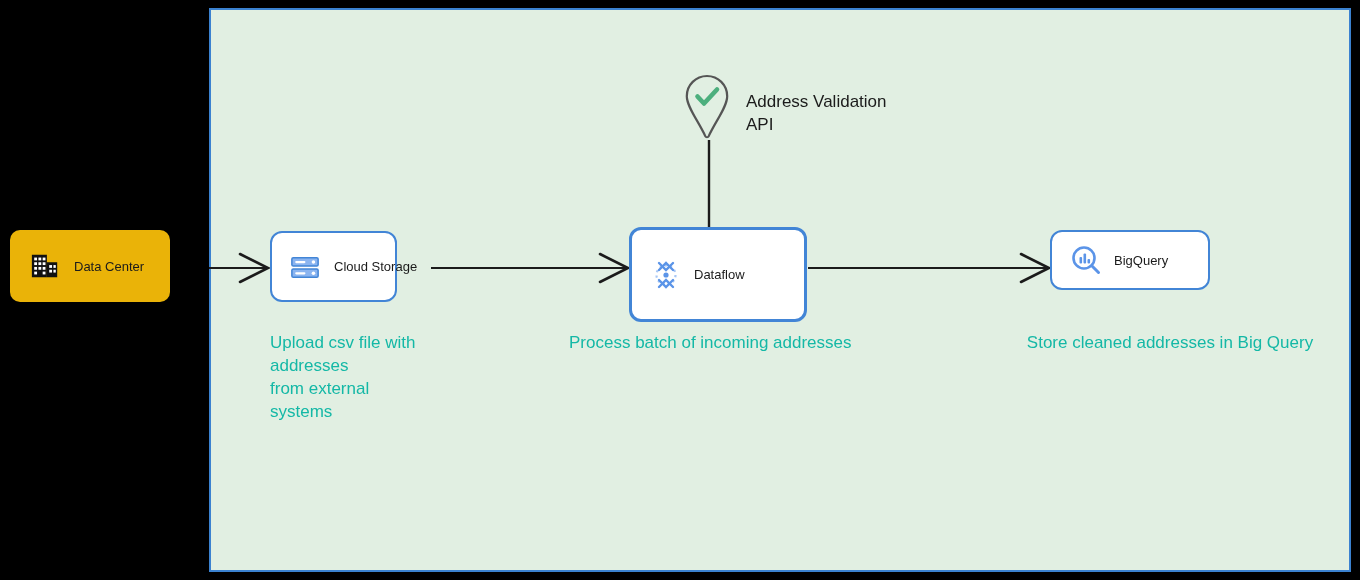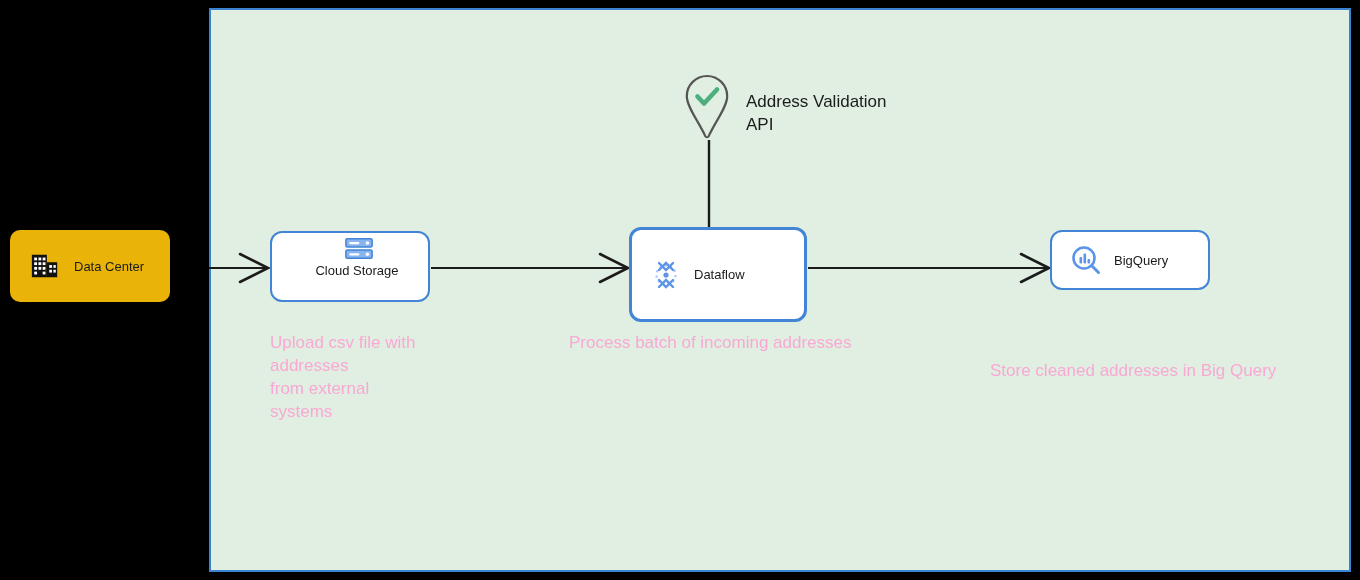--- a/index.html
+++ b/index.html
@@ -74,23 +74,22 @@
   }
   .gcp-node .node-label {
     font-size: 13px;
     color: #1b1b1b;
     white-space: nowrap;
   }
 
   #cloudstorage-node {
     left: 270px;
     top: 231px;
-    width: 160px;
+    width: 127px;
     height: 71px;
-    flex-direction: column;
   }
   #cloudstorage-node .node-icon { margin-left: 18px; width: 30px; height: 30px; }
   #cloudstorage-node .node-label { margin-left: 14px; }
 
   #dataflow-node {
     left: 629px;
     top: 227px;
     width: 178px;
     height: 95px;
   }
@@ -128,26 +127,26 @@
     line-height: 23px;
     color: #1b1b1b;
     white-space: pre-line;
   }
 
   
   .caption {
     position: absolute;
     font-size: 17px;
     line-height: 23px;
-    color: #f9a8d4;
+    color: #14b8a6;
     white-space: pre-line;
   }
   #caption-upload   { left: 270px; top: 331px; width: 230px; }
   #caption-process  { left: 569px; top: 331px; width: 360px; text-align: left; }
-  #caption-store    { left: 990px; top: 331px; width: 360px; text-align: left; margin-top: 28px; }
+  #caption-store    { left: 990px; top: 331px; width: 360px; text-align: center; }
 
   
   #connectors {
     position: absolute;
     left: 0;
     top: 0;
     width: 1360px;
     height: 580px;
     pointer-events: none;
   }

